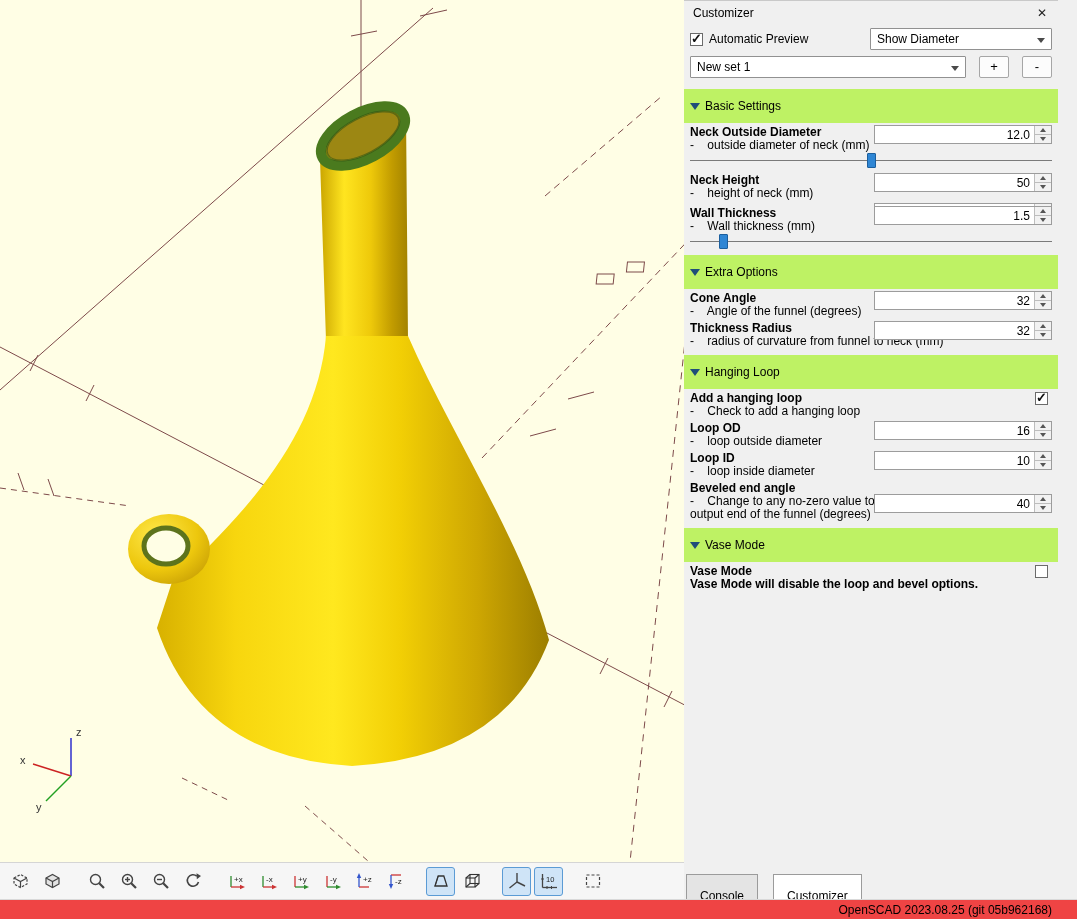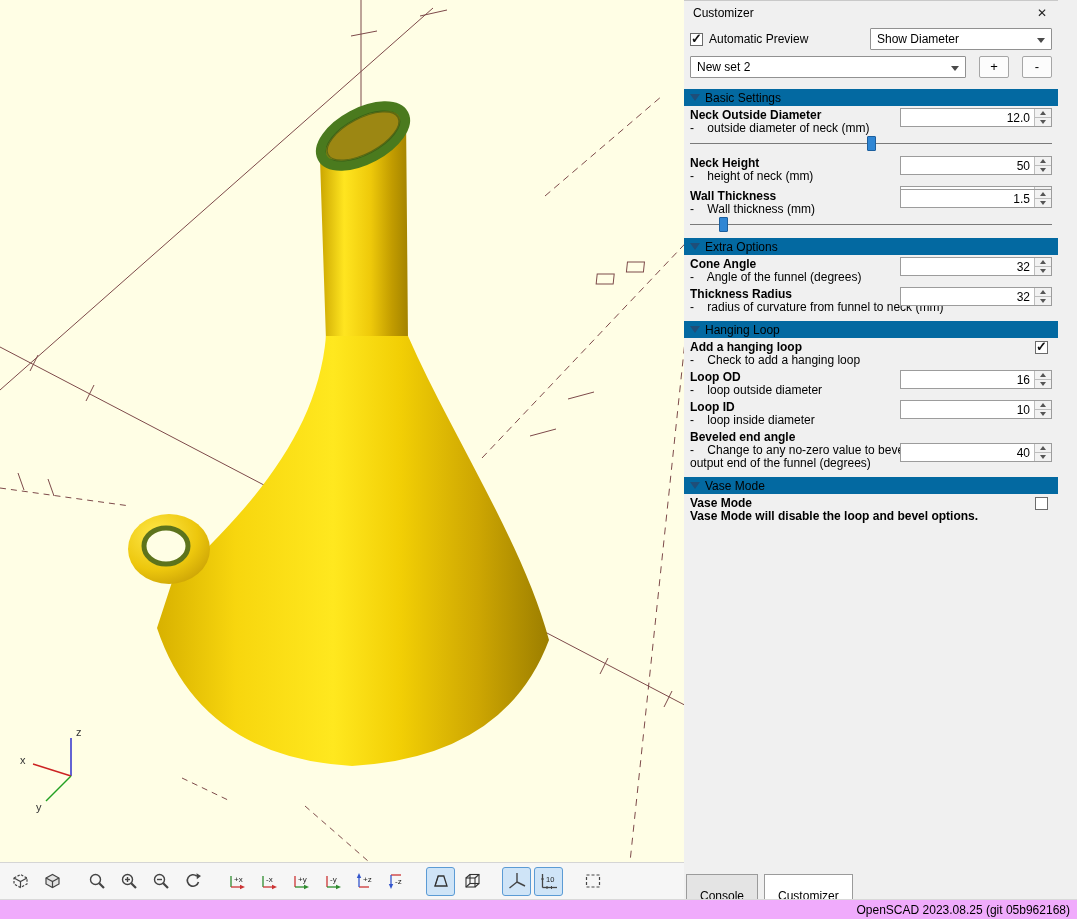--- a/index.html
+++ b/index.html
@@ -27,45 +27,45 @@
   .chk{width:13px;height:13px;border:1px solid #6b6b6b;background:#fff;position:relative;display:inline-block;flex:0 0 auto;}
   .chk.on::after{content:"✓";position:absolute;left:0px;top:-3px;font-size:13px;font-weight:bold;color:#111;}
   .chklabel{margin-left:6px;text-align:center;}
   .combo{position:relative;height:22px;background:#fff;border:1px solid #919191;border-radius:1px;display:flex;align-items:center;padding:0 18px 0 6px;white-space:nowrap;overflow:hidden;}
   .combo::after{content:"";position:absolute;right:6px;top:9px;border:4px solid transparent;border-top:5px solid #4a4a4a;}
   .details-combo{width:182px;margin-left:auto;}
   .presetrow{display:flex;align-items:center;padding:2px 6px 5px;}
   .preset-combo{flex:1;}
   .pmbtn{width:30px;height:22px;background:#fcfcfc;border:1px solid #a6a6a6;border-radius:2px;text-align:center;line-height:20px;font-size:13px;margin-left:13px;}
 
-  .sect-header{display:flex;align-items:center;background:#0369a1;height:17px;margin-top:6px;padding-left:3px;}
+  .sect-header{display:flex;align-items:center;background:#bef264;height:34px;margin-top:6px;padding-left:3px;}
   .tri{width:0;height:0;border:5px solid transparent;border-top:7px solid #1f4e79;border-bottom:none;margin:0 5px 0 3px;}
   .param{position:relative;padding:2px 6px 1px;}
   .ptext{margin-right:101px;}
   .pname{font-weight:bold;line-height:14px;white-space:nowrap;}
   .pdesc{line-height:13px;white-space:pre-wrap;}
   .pdesc.full{margin-right:20px;font-weight:bold;}
-  .spinbox{position:absolute;right:6px;top:2px;width:152px;height:19px;background:#fff;border:1px solid #9c9c9c;display:flex;}
+  .spinbox{position:absolute;right:6px;top:2px;width:178px;height:19px;background:#fff;border:1px solid #9c9c9c;display:flex;}
   .spinbox .val{flex:1;text-align:right;padding:2px 4px 0 0;}
   .spinbtns{width:17px;display:flex;flex-direction:column;}
   .sb{flex:1;position:relative;background:#f2f2f2;border-left:1px solid #bdbdbd;}
   .sb + .sb{border-top:1px solid #bdbdbd;}
   .sb::after{content:"";position:absolute;left:50%;top:50%;transform:translate(-50%,-50%);border:3px solid transparent;}
   .sb.up::after{border-bottom:4px solid #555;border-top:none;}
   .sb.dn::after{border-top:4px solid #555;border-bottom:none;}
   .param .chk.right{position:absolute;right:10px;top:3px;}
   .sliderrow{position:relative;height:15px;margin:0 6px 3px;}
   .sliderrow::before{content:"";position:absolute;left:0;right:0;top:7px;height:1px;background:#7a7a7a;}
   .handle{position:absolute;top:0;width:9px;height:15px;background:#2f86d4;border:1px solid #1c5f9e;border-radius:1px;}
 
   .tabs{position:absolute;left:2px;bottom:0;display:flex;}
-  .tab{height:21px;line-height:19px;padding:12px 13px;border:1px solid #9b9b9b;border-bottom:none;background:#e4e4e4;margin-right:6px;}
+  .tab{height:21px;line-height:19px;padding:12px 13px;border:1px solid #9b9b9b;border-bottom:none;background:#e4e4e4;margin-right:15px;}
   .tab.active{background:#ffffff;}
 
-  .statusbar{position:absolute;left:0;top:899px;width:1077px;height:20px;background:#f0abfc;border-top:1px solid #d9d9d9;display:flex;align-items:center;justify-content:flex-end;padding-right:7px;}
+  .statusbar{position:absolute;left:0;top:899px;width:1077px;height:20px;background:#ef4444;border-top:1px solid #d9d9d9;display:flex;align-items:center;justify-content:flex-end;padding-right:25px;}
 </style>
 </head>
 <body>
 
 <div class="app">
 
   <div class="viewport">
     <svg width="703" height="862" viewBox="0 0 703 862">
       <defs>
         <linearGradient id="neckGrad" x1="0" y1="0" x2="1" y2="0">
@@ -284,21 +284,21 @@
     <div class="toprow">
       <span class="chk on"></span>
       <span class="chklabel">Automatic Preview</span>
       <div class="combo details-combo">
         <span>Show Diameter</span>
       </div>
     </div>
 
     <div class="presetrow">
       <div class="combo preset-combo">
-        <span>New set 2</span>
+        <span>New set 1</span>
       </div>
       <div class="pmbtn">+</div>
       <div class="pmbtn">-</div>
     </div>
 
     <div class="sect-header">
       <span class="tri"></span>
       <span>Basic Settings</span>
     </div>
 

